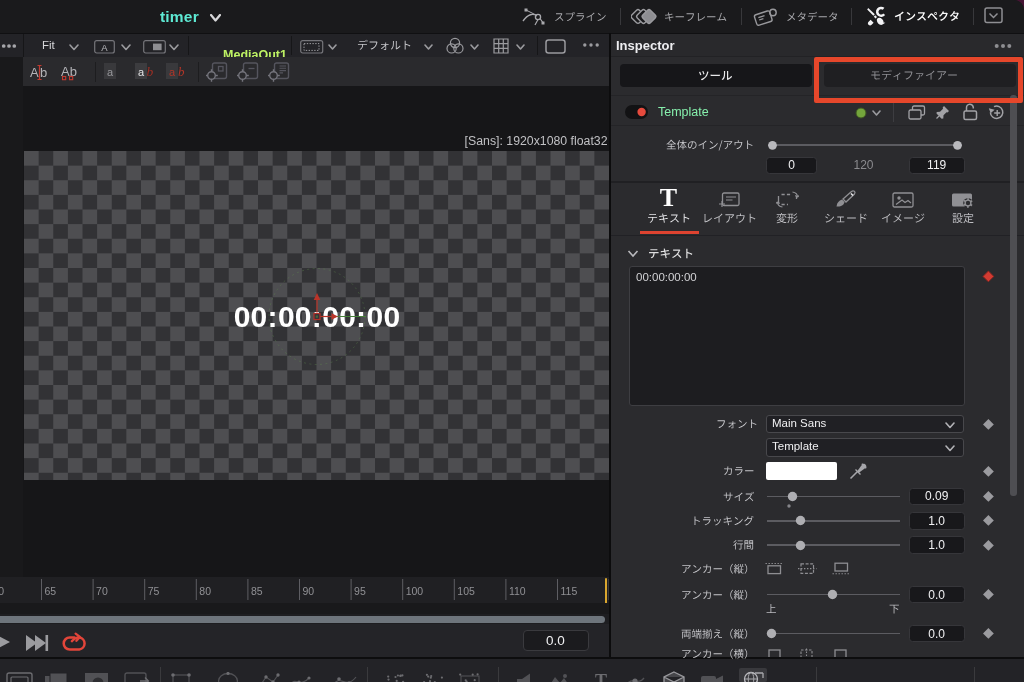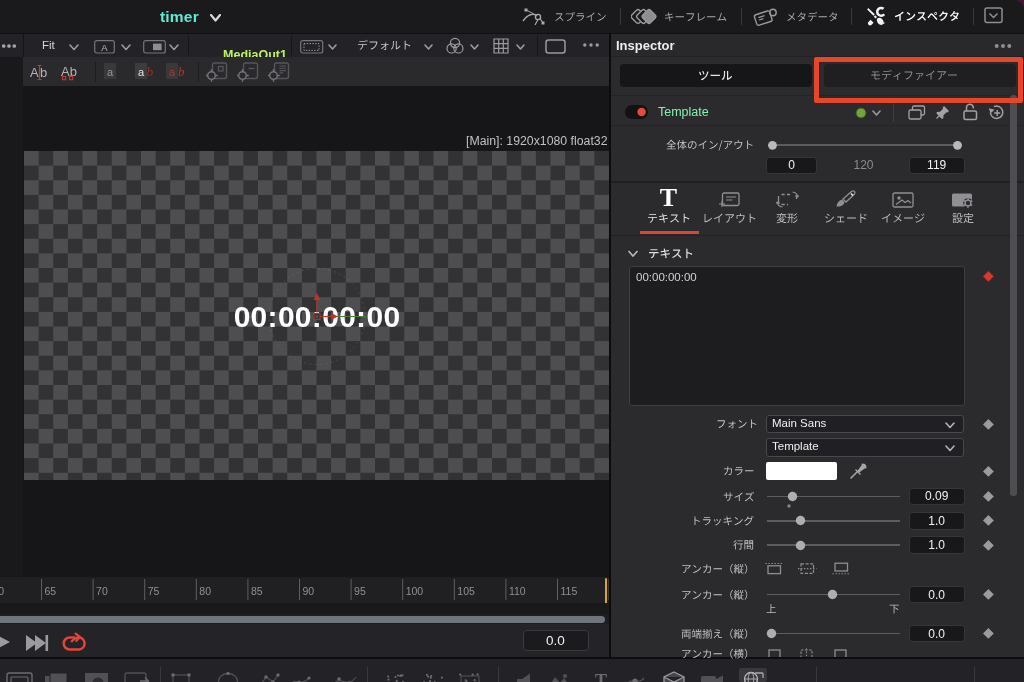--- a/index.html
+++ b/index.html
@@ -176,21 +176,21 @@
       <path d="M5.5 7.2 V9.7 M5.5 17.3 V19.8 M-0.8 13.5 H1.7 M9.3 13.5 H11.8" stroke="#74747c" stroke-width="1.4"></path>
     </svg>
 <svg class="abs" style="left:268px;top:62px;" width="24" height="20" viewBox="0 0 24 20">
       <rect x="6.5" y="1" width="14" height="15.5" rx="2" stroke="#55555e" stroke-width="1.4" fill="none"></rect>
       <path d="M11.5 4 H18 M11.5 6.3 H18 M11.5 8.6 H18 M11.5 10.9 H15" stroke="#55555e" stroke-width="1.1"></path>
       <circle cx="5.5" cy="13.5" r="3.8" stroke="#74747c" stroke-width="1.4" fill="#2a2a2d"></circle>
       <path d="M5.5 7.2 V9.7 M5.5 17.3 V19.8 M-0.8 13.5 H1.7 M9.3 13.5 H11.8" stroke="#74747c" stroke-width="1.4"></path>
     </svg>
 <div class="abs" style="left:23px;top:86px;width:587px;height:491px;background:#161618"></div>
 <div class="abs" style="left:24px;top:151px;width:586px;height:329px;background:repeating-conic-gradient(#323235 0% 25%, #4e4e51 0% 50%);background-size:29.26px 29.26px"></div>
-<div class="abs" style="right:416.5px;top:135.3px;font:400 12.3px 'Liberation Sans',sans-serif;color:#c1c1c4;letter-spacing:0;line-height:12.3px;white-space:pre;">[Main]: 1920x1080 float32</div>
+<div class="abs" style="right:416.5px;top:135.3px;font:400 12.3px 'Liberation Sans',sans-serif;color:#c1c1c4;letter-spacing:0;line-height:12.3px;white-space:pre;">[Sans]: 1920x1080 float32</div>
 <div class="abs ctr" style="left:217px;top:301.5px;width:200px;font:700 30px 'Liberation Sans',sans-serif;color:#ffffff;letter-spacing:0.3px;line-height:30px;white-space:pre;">00:00:00:00</div>
 <svg class="abs" style="left:257px;top:256px;" width="121" height="121" viewBox="0 0 121 121">
       <circle cx="60" cy="60.5" r="48" stroke="#5e8a50" stroke-opacity="0.38" stroke-width="1" fill="none" stroke-dasharray="2 3.4"></circle>
       <path d="M60 60.5 H109" stroke="#47823a" stroke-width="1"></path>
       <path d="M60 56.5 V43.5" stroke="#bb3429" stroke-width="1.2"></path>
       <path d="M60 37 L56.7 44 L63.3 44Z" fill="#bb3429"></path>
       <path d="M63.5 60.5 H74.5" stroke="#bb3429" stroke-width="1.2"></path>
       <path d="M81 60.5 L74.5 57.2 L74.5 63.8Z" fill="#bb3429"></path>
       <rect x="57" y="57.5" width="6" height="6" stroke="#b13028" stroke-width="1.2" fill="#34343a"></rect>
       <rect x="58.7" y="59.5" width="2.3" height="2.3" fill="#49663c"></rect>

